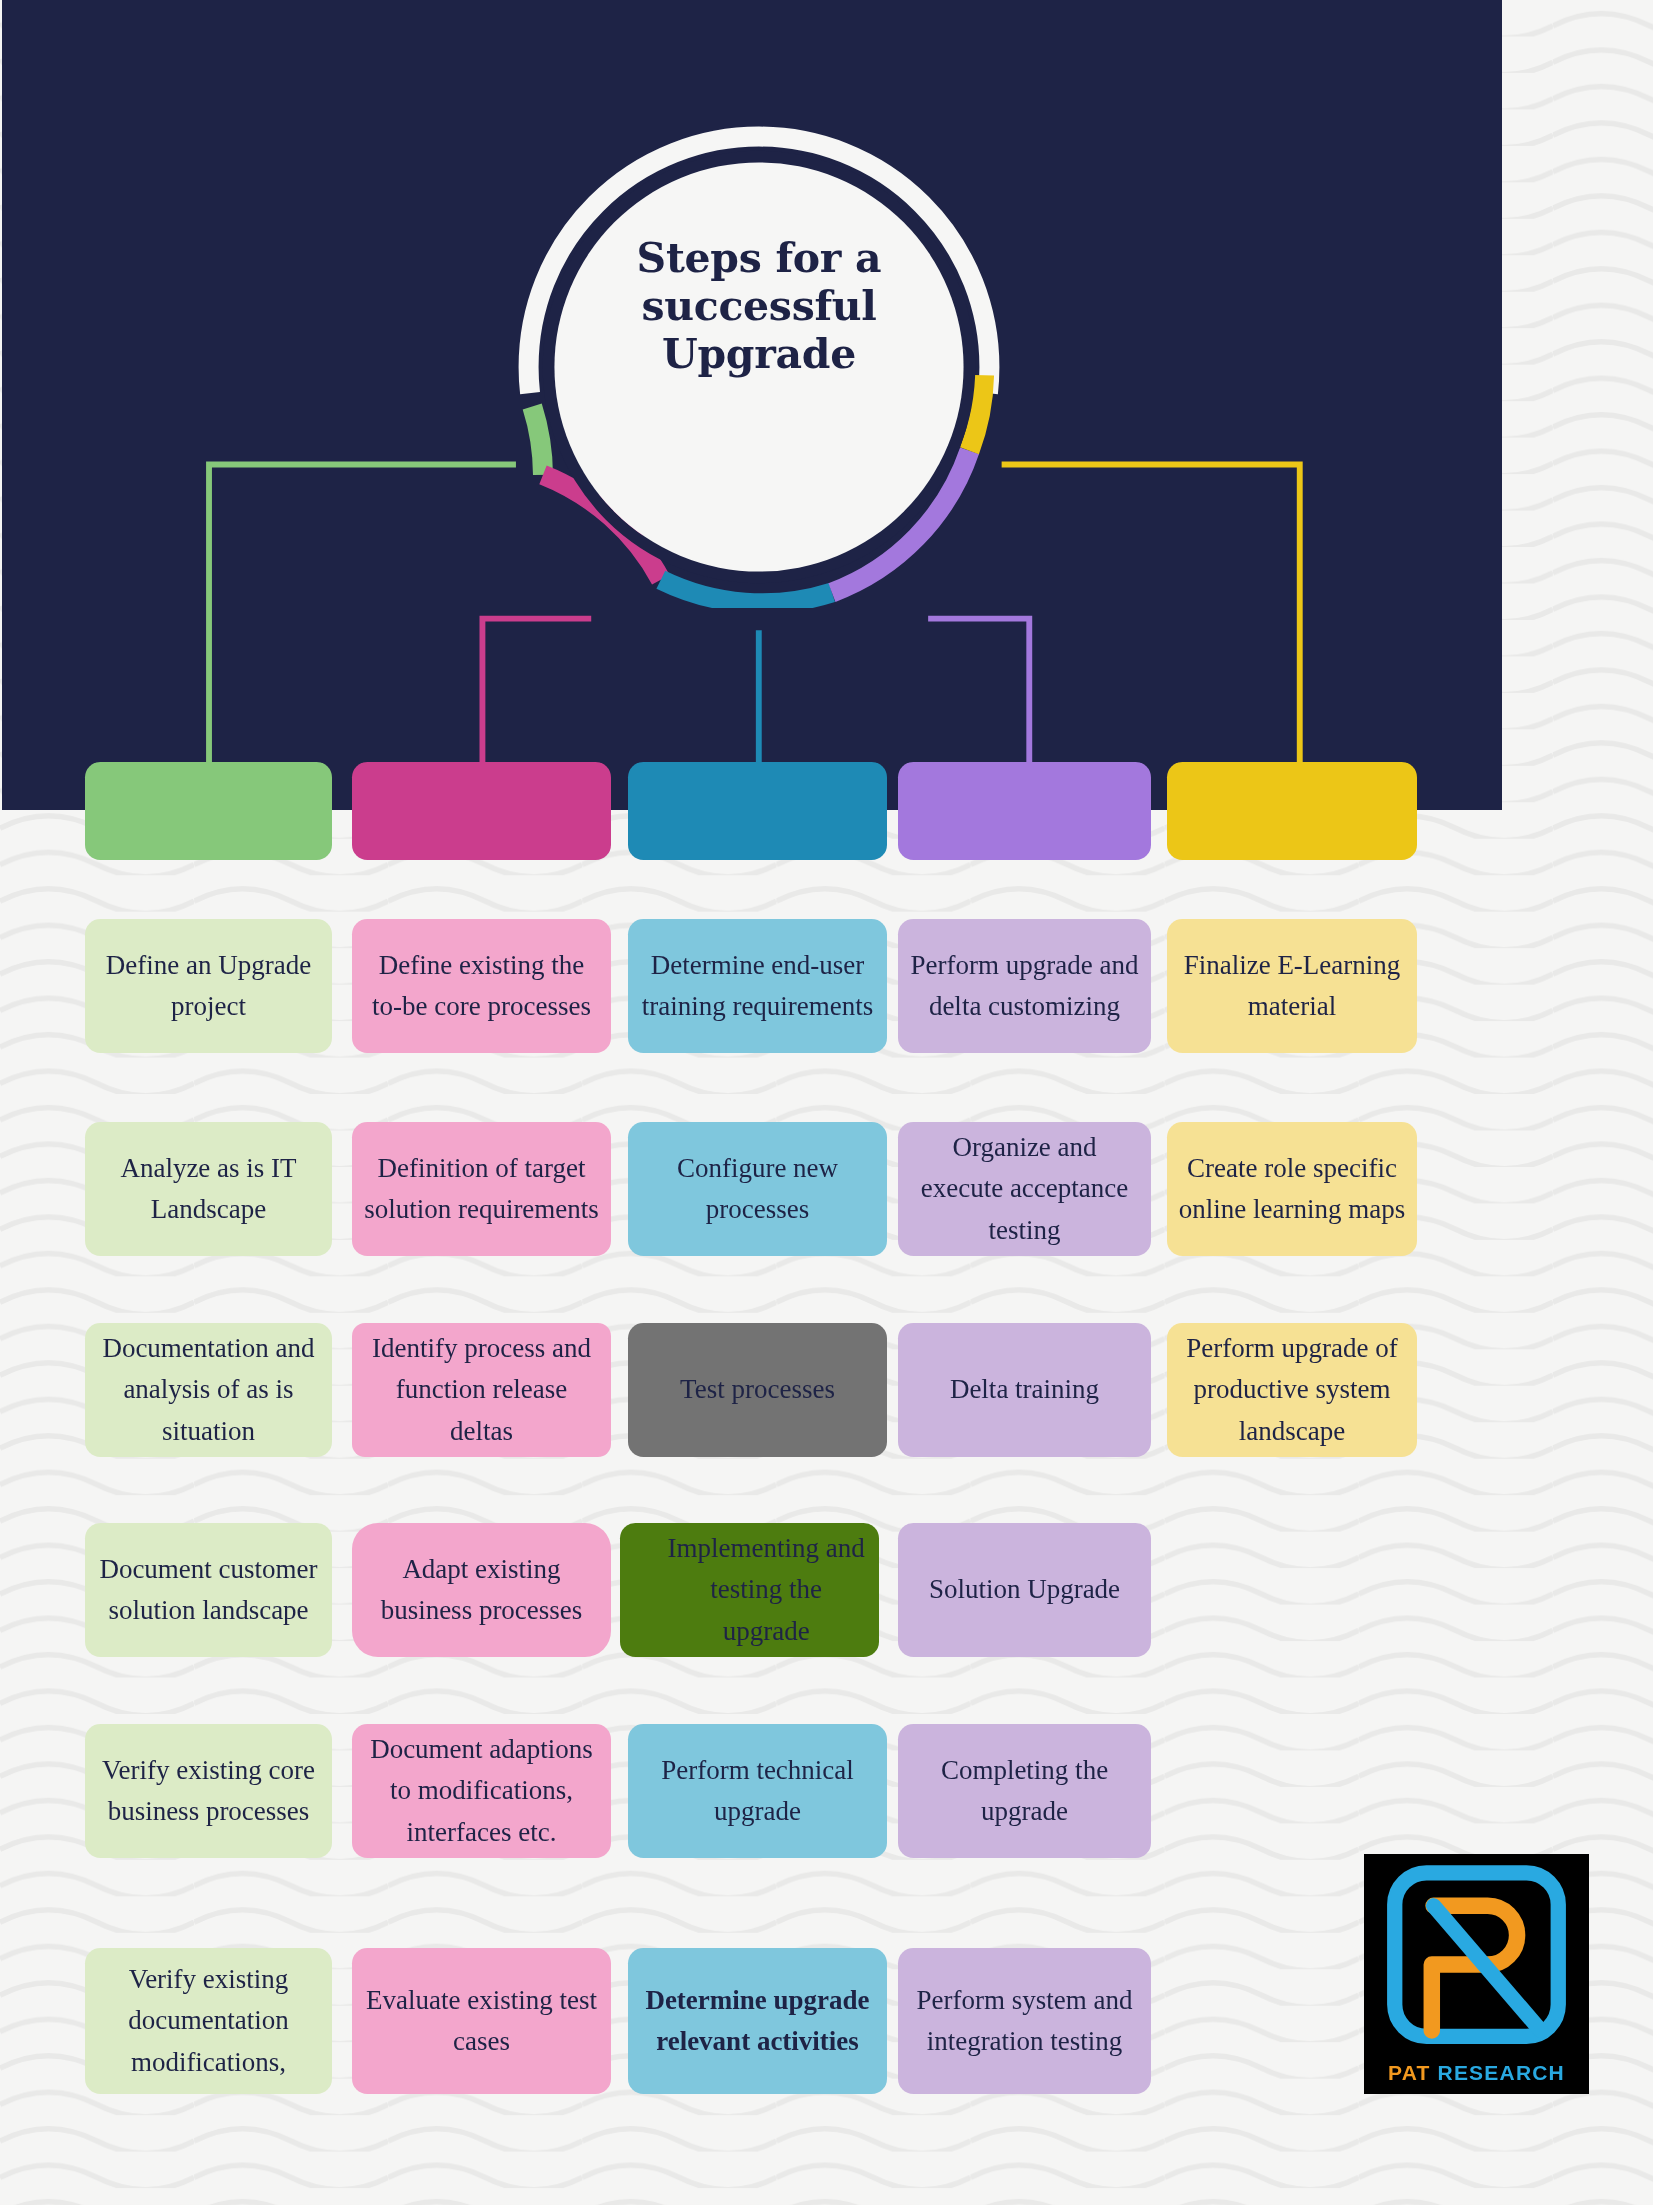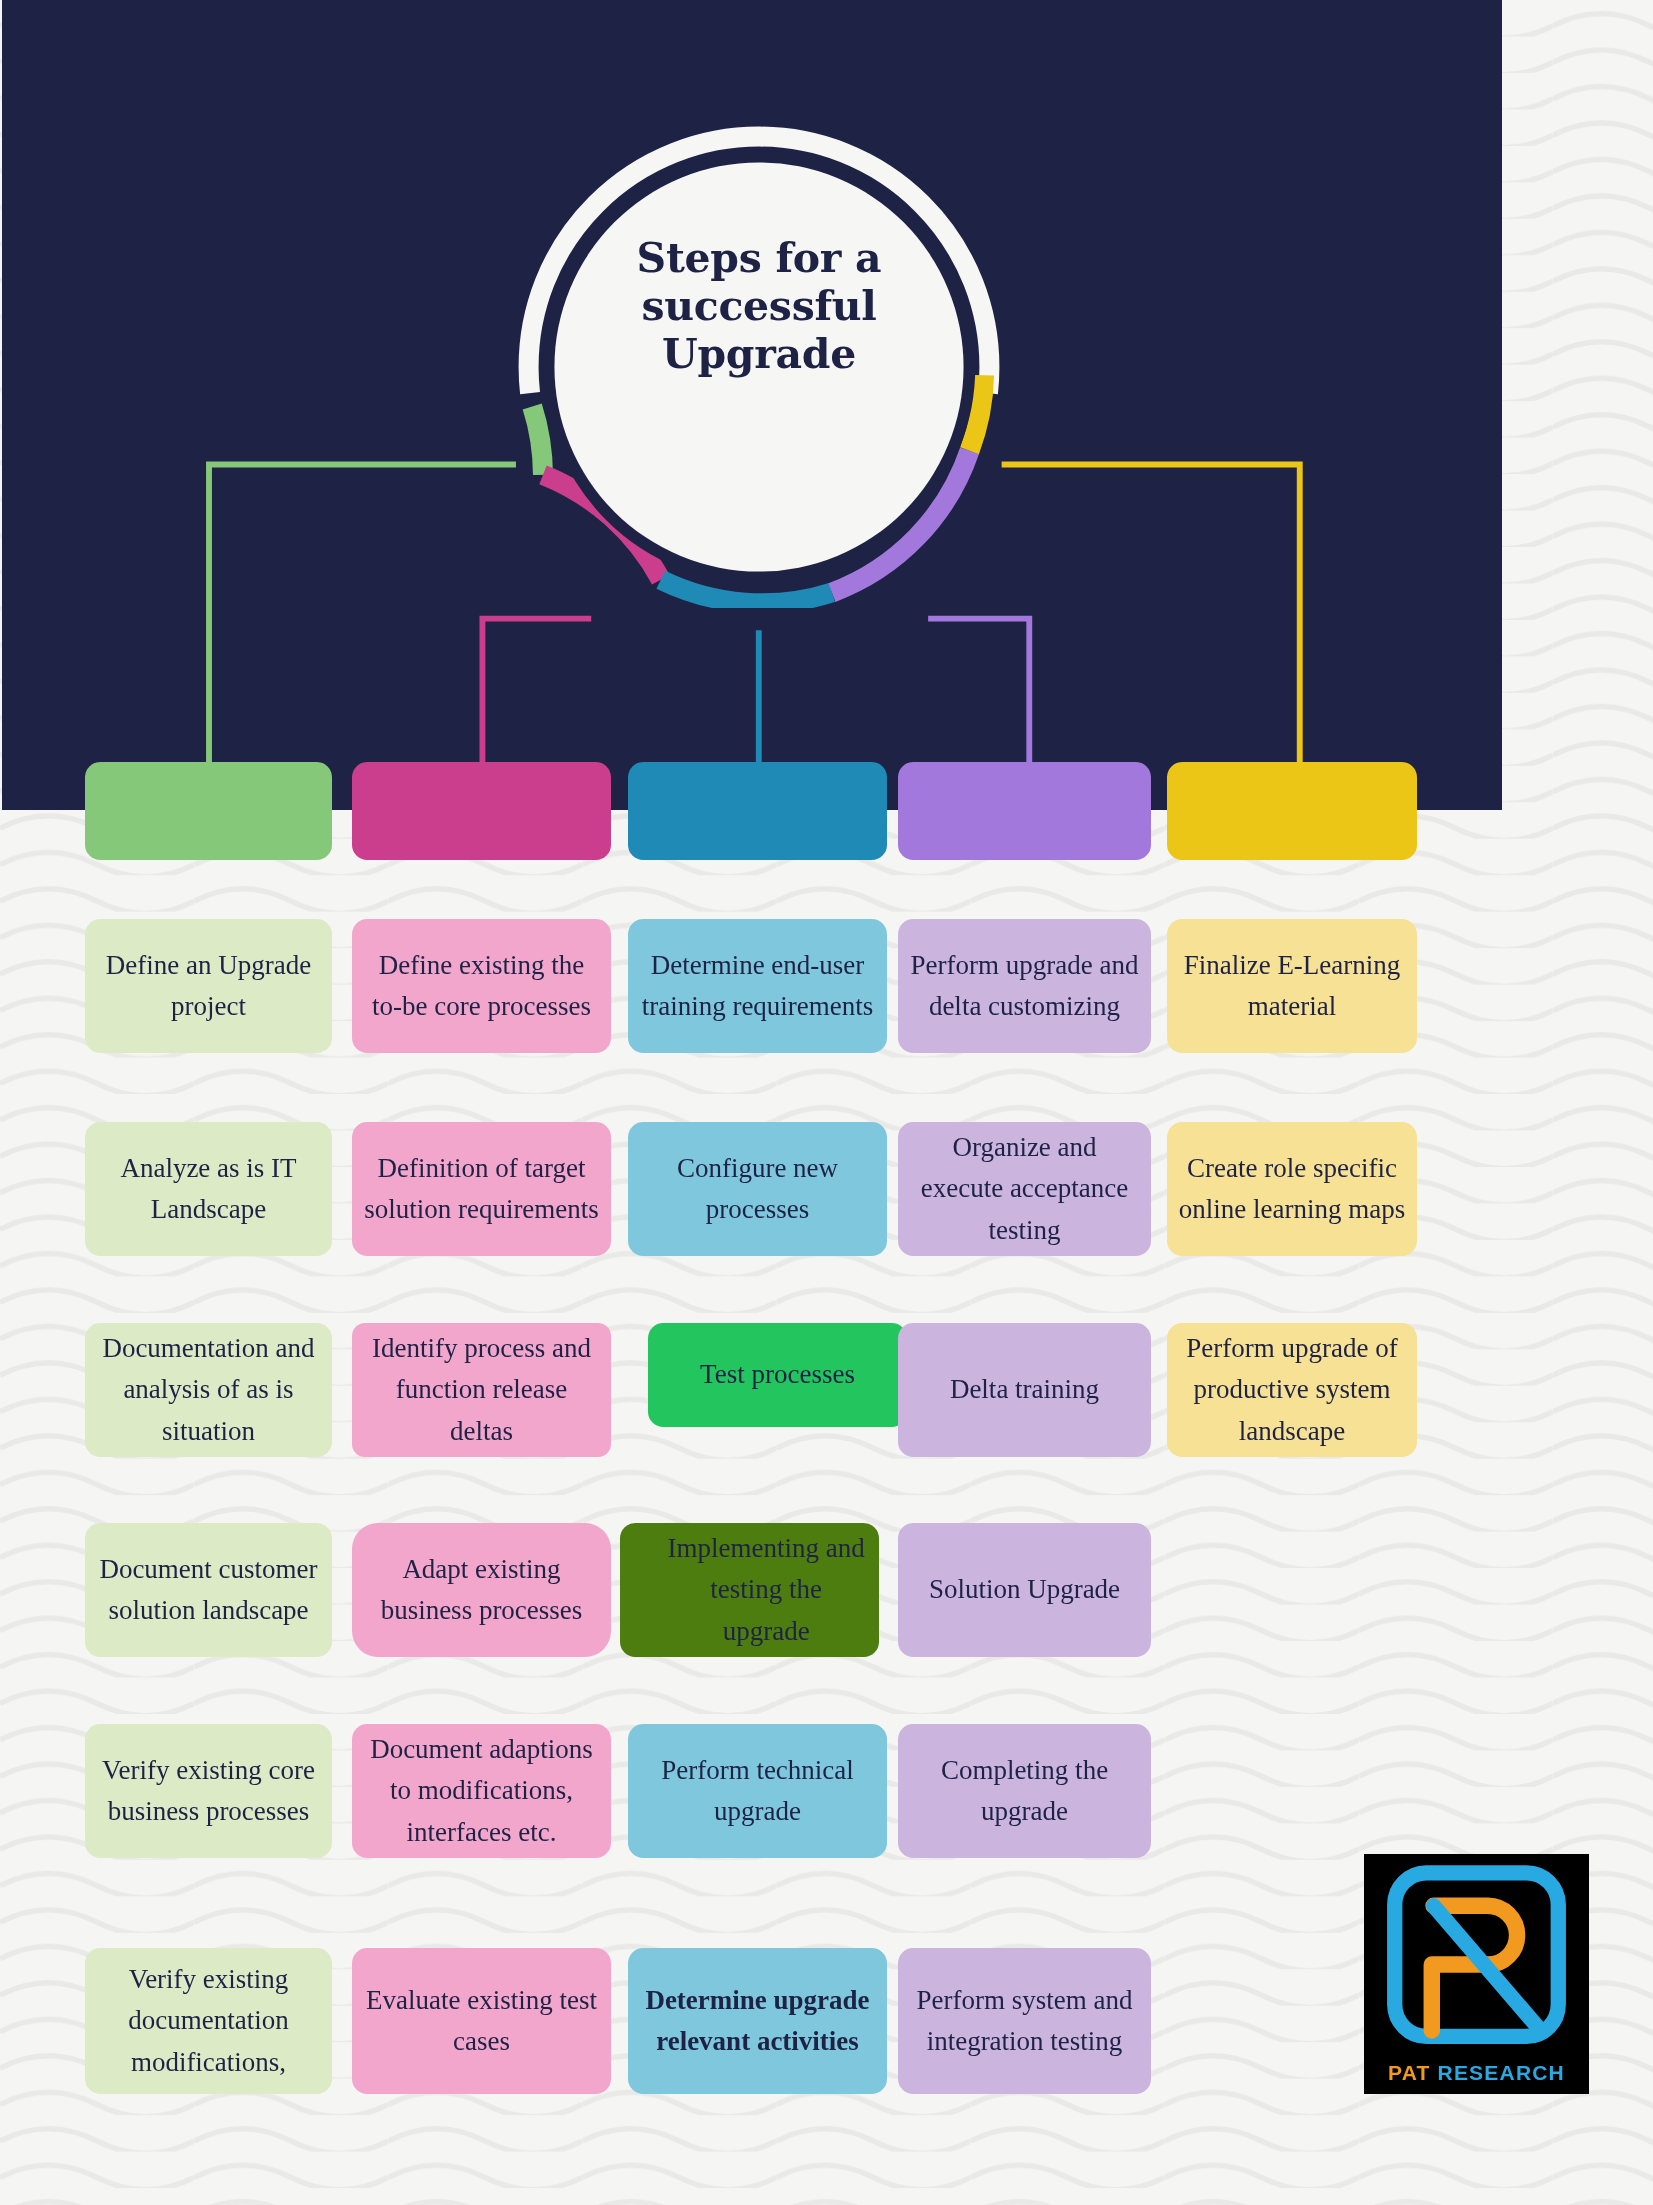--- a/index.html
+++ b/index.html
@@ -132,21 +132,21 @@
     <div class="card" style="left: 85px; top: 1724px; width: 247px; height: 134px; background: rgb(220, 235, 198);">Verify existing core business processes</div>
     <div class="card" style="left: 85px; top: 1948px; width: 247px; height: 146px; background: rgb(220, 235, 198);">Verify existing documentation modifications,</div>
     <div class="card" style="left: 352px; top: 919px; width: 259px; height: 134px; background: rgb(243, 166, 204);">Define existing the to-be core processes</div>
     <div class="card" style="left: 352px; top: 1122px; width: 259px; height: 134px; background: rgb(243, 166, 204);">Definition of target solution requirements</div>
     <div class="card" style="left: 352px; top: 1323px; width: 259px; height: 134px; background: rgb(243, 166, 204); border-radius: 13px;">Identify process and function release deltas</div>
     <div class="card" style="left: 352px; top: 1523px; width: 259px; height: 134px; background: rgb(243, 166, 204); border-radius: 26px;">Adapt existing business processes</div>
     <div class="card" style="left: 352px; top: 1724px; width: 259px; height: 134px; background: rgb(243, 166, 204);">Document adaptions to modifications, interfaces etc.</div>
     <div class="card" style="left: 352px; top: 1948px; width: 259px; height: 146px; background: rgb(243, 166, 204);">Evaluate existing test cases</div>
     <div class="card" style="left: 628px; top: 919px; width: 259px; height: 134px; background: rgb(127, 199, 221);">Determine end-user training requirements</div>
     <div class="card" style="left: 628px; top: 1122px; width: 259px; height: 134px; background: rgb(127, 199, 221);">Configure new processes</div>
-    <div class="card" style="left: 628px; top: 1323px; width: 259px; height: 104px; background: #22c55e; margin-left: 20px;">Test processes</div>
+    <div class="card" style="left: 628px; top: 1323px; width: 259px; height: 134px; background: #737373;">Test processes</div>
     <div class="card" style="left: 620px; top: 1523px; width: 259px; height: 134px; background: #4d7c0f; padding-left: 44px;">Implementing and testing the upgrade</div>
     <div class="card" style="left: 628px; top: 1724px; width: 259px; height: 134px; background: rgb(127, 199, 221);">Perform technical upgrade</div>
     <div class="card" style="left: 628px; top: 1948px; width: 259px; height: 146px; background: rgb(127, 199, 221); font-weight: bold;">Determine upgrade relevant activities</div>
     <div class="card" style="left: 898px; top: 919px; width: 253px; height: 134px; background: rgb(203, 180, 221);">Perform upgrade and delta customizing</div>
     <div class="card" style="left: 898px; top: 1122px; width: 253px; height: 134px; background: rgb(203, 180, 221);">Organize and execute acceptance testing</div>
     <div class="card" style="left: 898px; top: 1323px; width: 253px; height: 134px; background: rgb(203, 180, 221);">Delta training</div>
     <div class="card" style="left: 898px; top: 1523px; width: 253px; height: 134px; background: rgb(203, 180, 221);">Solution Upgrade</div>
     <div class="card" style="left: 898px; top: 1724px; width: 253px; height: 134px; background: rgb(203, 180, 221);">Completing the upgrade</div>
     <div class="card" style="left: 898px; top: 1948px; width: 253px; height: 146px; background: rgb(203, 180, 221);">Perform system and integration testing</div>
     <div class="card" style="left: 1167px; top: 919px; width: 250px; height: 134px; background: rgb(246, 225, 148);">Finalize E-Learning material</div>

